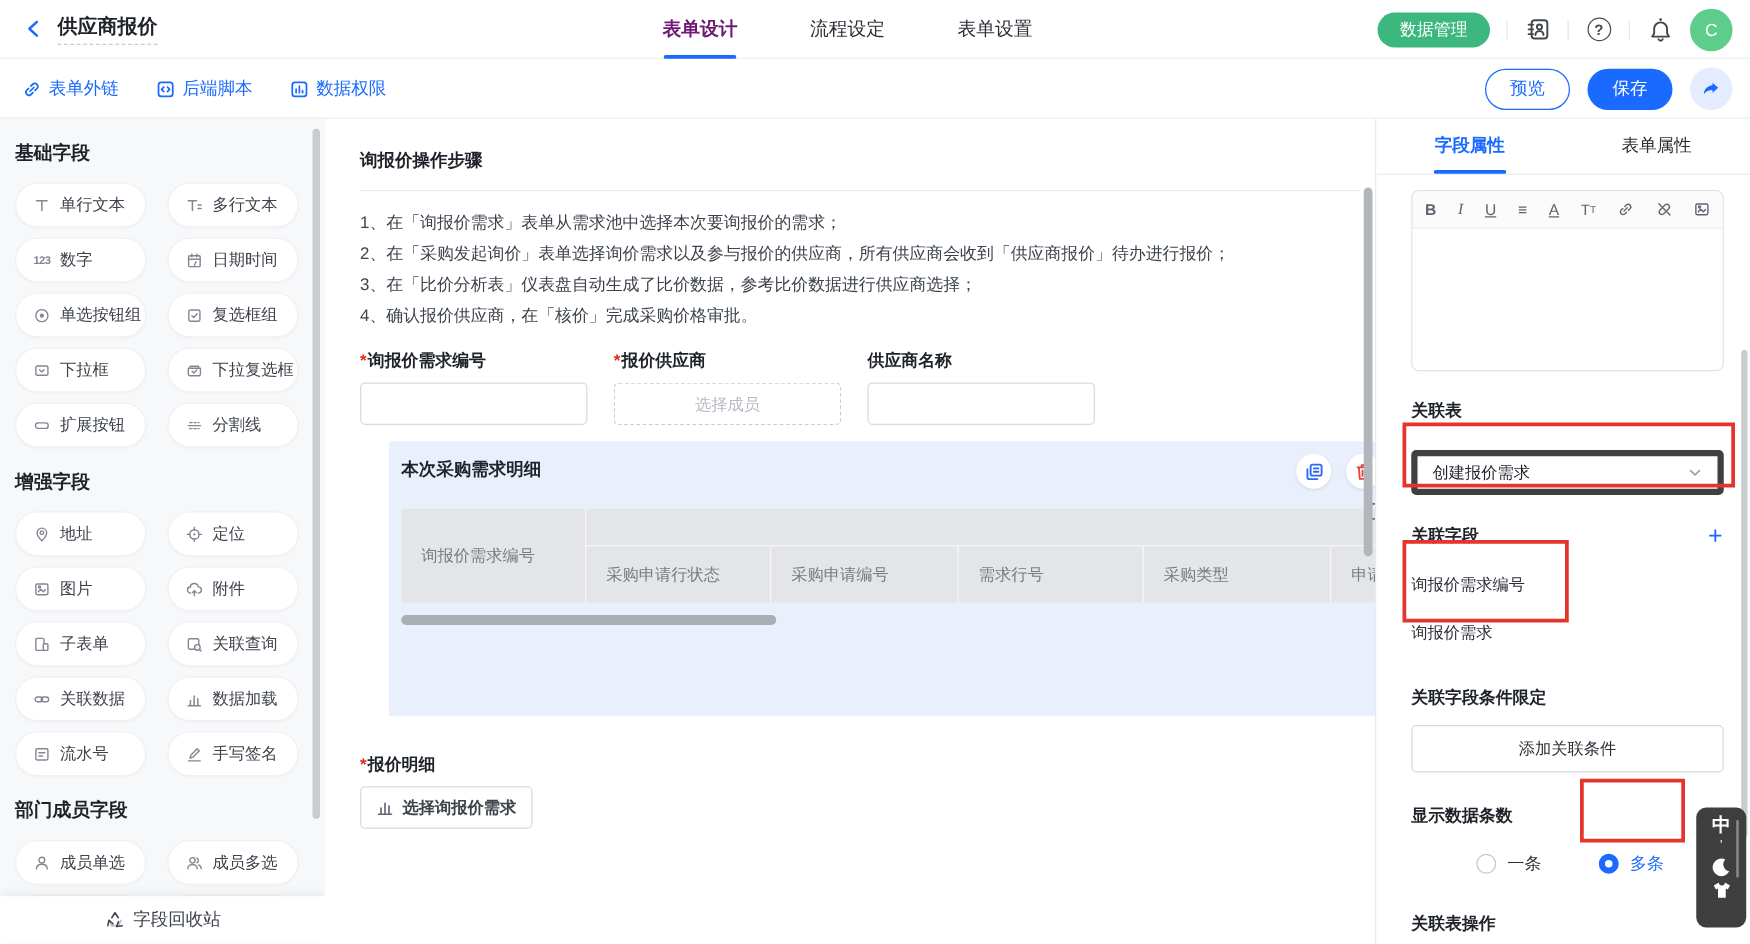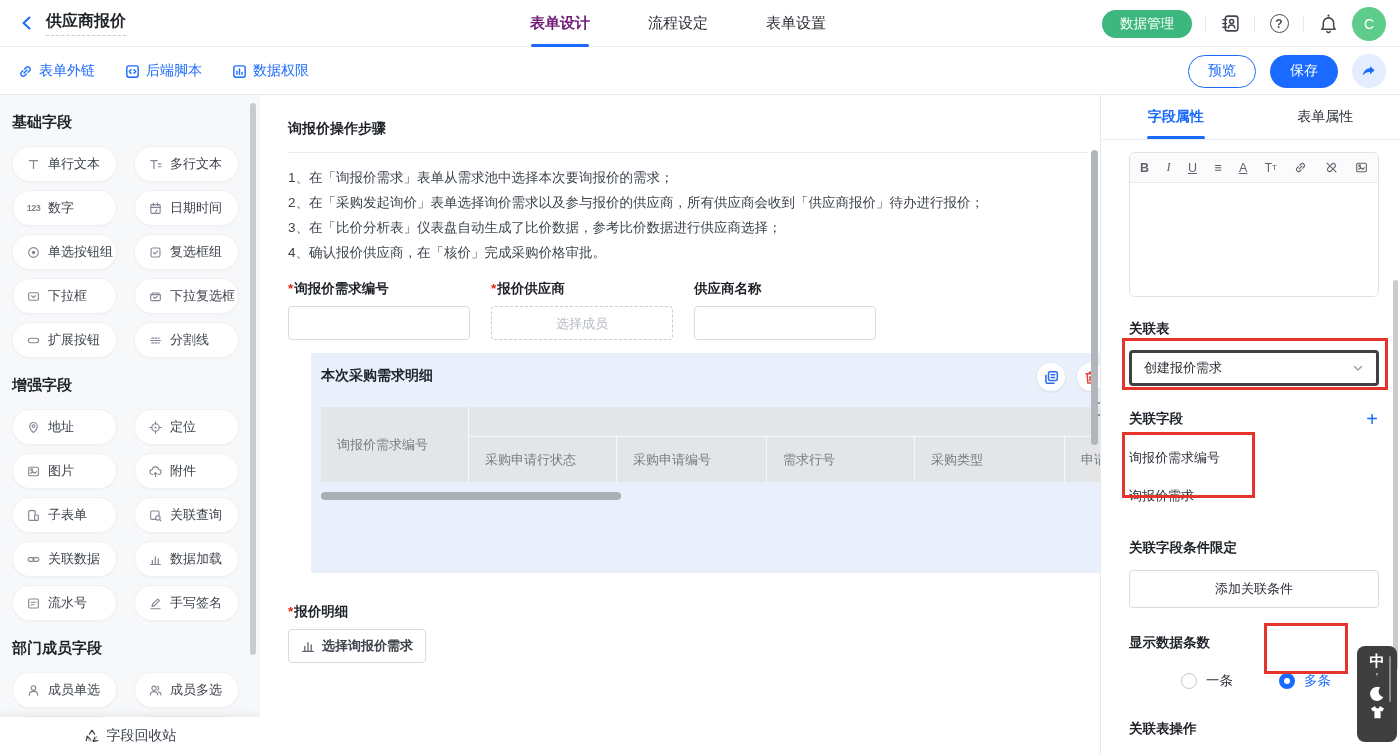--- a/index.html
+++ b/index.html
@@ -86,21 +86,21 @@
   .editor { width:250px; border:1px solid #dfe1e5; border-radius:6px; overflow:hidden; }
   .ed-bar { height:30px; background:#fbfbfc; border-bottom:1px solid #e9eaee; display:flex; align-items:center; justify-content:space-between; padding:0 10px; color:#5f6470; font-size:12.5px; }
   .ed-btn { cursor:pointer; display:flex; align-items:center; }
   .ed-b { font-weight:800; }
   .ed-i { font-style:italic; font-family:"Liberation Serif","DejaVu Serif",serif; }
   .ed-u,.ed-a { text-decoration:underline; }
   .ed-t { font-size:12px; }
   .ed-t small { font-size:8px; }
   .ed-body { height:113px; background:#fff; }
   .p-label { font-size:13.5px; font-weight:600; margin-top:23px; }
-  .dropdown { margin-top:12px; width:250px; height:36px; border:3px solid #404040; border-radius:4px; display:flex; align-items:center; justify-content:space-between; padding:0 12px; font-size:13px; color:#1f2329; cursor:pointer; background:#fff; }
+  .dropdown { margin-top:22px; width:250px; height:36px; border:5px solid #404040; border-radius:4px; display:flex; align-items:center; justify-content:space-between; padding:0 12px; font-size:13px; color:#1f2329; cursor:pointer; background:#fff; }
   .row-between { display:flex; align-items:center; justify-content:space-between; }
   .plus { color:#1a6aff; font-size:20px; font-weight:400; cursor:pointer; line-height:1; margin-top:23px; }
   .p-item { font-size:13px; color:#2b2f36; margin-top:20px; cursor:pointer; }
   .p-item:first-of-type { margin-top:22px; }
   .cond-btn { margin-top:13px; width:250px; height:38px; background:#fff; border:1px solid #d8dbe0; border-radius:4px; font-size:13px; color:#2b2f36; display:flex; align-items:center; justify-content:center; cursor:pointer; }
   .radio-row { display:flex; align-items:center; margin-top:20px; padding-left:52px; gap:46px; }
   .radio-opt { display:flex; align-items:center; gap:9px; font-size:13.5px; color:#2b2f36; cursor:pointer; }
   .radio { width:16px; height:16px; border-radius:50%; border:1.5px solid #c3c7cd; background:#fff; }
   .radio.sel { border:5px solid #1a6aff; }
   .radio-opt.sel-txt { color:#1a6aff; }

